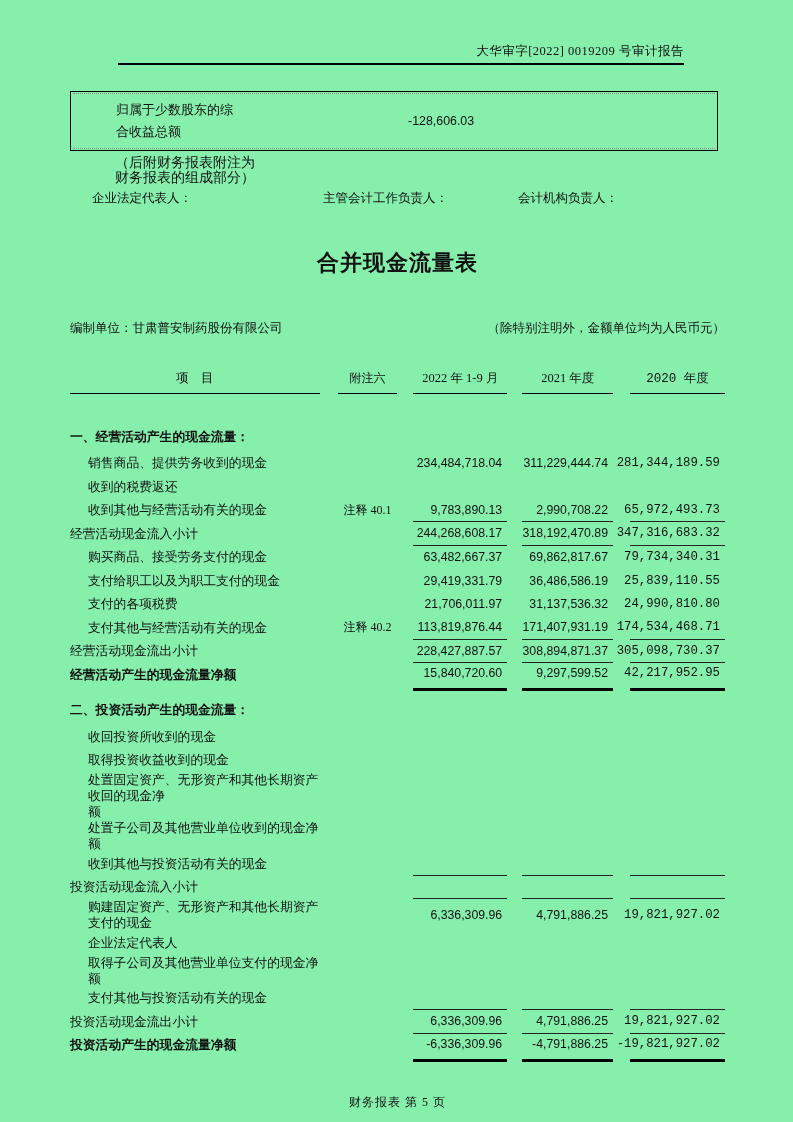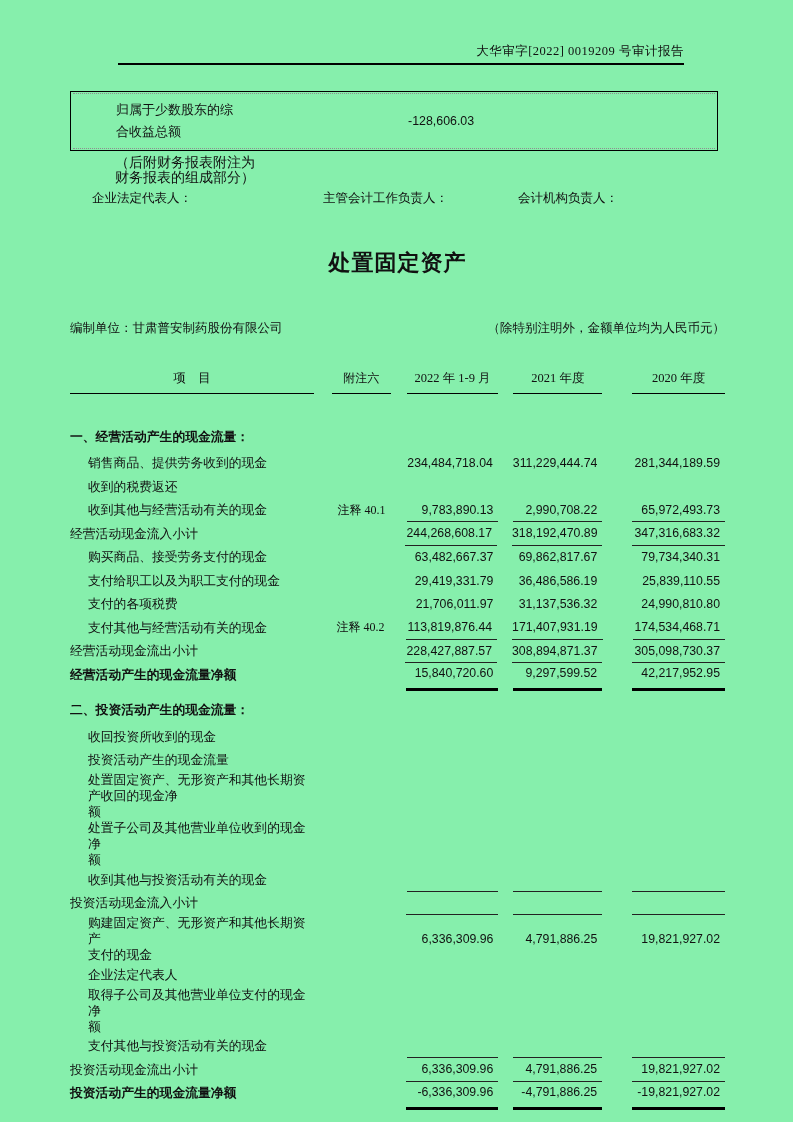--- a/index.html
+++ b/index.html
@@ -38,21 +38,21 @@
   .prep-line { margin-top:42px; display:flex; justify-content:space-between; font-size:12.5px; }
 
   
   .trow { display:flex; min-height:23.5px; }
   .c { display:flex; align-items:center; }
   .c.item { width:250px; }
   .c.note { width:60px; margin-left:18px; justify-content:center; font-size:12px; }
   .c.v    { justify-content:flex-end; font-size:12.3px; padding-right:5px; }
   .c.v1   { width:94px; margin-left:16px; }
   .c.v2   { width:91px; margin-left:15px; }
-  .c.v3   { width:95px; margin-left:30px; }
+  .c.v3   { width:95px; margin-left:17px;font-family:Liberation Mono, monospace; }
 
   .thead { margin-top:33px; font-size:12.5px; }
   .thead .c { justify-content:center; border-bottom:1.5px solid #000; padding:0 0 5px 0; }
   .thead .c.v { padding-right:0; font-size:12.5px; }
 
   .tbody { margin-top:30px; }
   .row-label { font-size:12.8px; line-height:16px; white-space:pre-line; }
   .t-item .c.item { padding-left:18px; }
   .t-section .row-label, .t-total .row-label { font-weight:bold; }
   .t-section { min-height:26px; margin-top:6px; margin-bottom:2px; }
@@ -80,21 +80,21 @@
     <div>（后附财务报表附注为</div>
     <div>财务报表的组成部分）</div>
   </div>
 
   <div class="signature-row">
     <span class="s1">企业法定代表人：</span>
     <span class="s2">主管会计工作负责人：</span>
     <span class="s3">会计机构负责人：</span>
   </div>
 
-  <div class="stmt-title">处置固定资产</div>
+  <div class="stmt-title">合并现金流量表</div>
 
   <div class="prep-line">
     <span>编制单位：甘肃普安制药股份有限公司</span>
     <span>（除特别注明外，金额单位均为人民币元）</span>
   </div>
 
   <div class="cashflow-table">
     <div class="trow thead">
       <div class="c item">项　目</div>
       <div class="c note">附注六</div>
@@ -215,21 +215,21 @@
     <div class="c item">
       <span class="row-label">收回投资所收到的现金</span>
     </div>
     <div class="c note"></div>
     <div class="c v v1 num"></div>
     <div class="c v v2 num"></div>
     <div class="c v v3 num"></div>
   </div>
         <div class="trow t-item">
     <div class="c item">
-      <span class="row-label">投资活动产生的现金流量</span>
+      <span class="row-label">取得投资收益收到的现金</span>
     </div>
     <div class="c note"></div>
     <div class="c v v1 num"></div>
     <div class="c v v2 num"></div>
     <div class="c v v3 num"></div>
   </div>
         <div class="trow t-item">
     <div class="c item">
       <span class="row-label">处置固定资产、无形资产和其他长期资产收回的现金净
 额</span>

